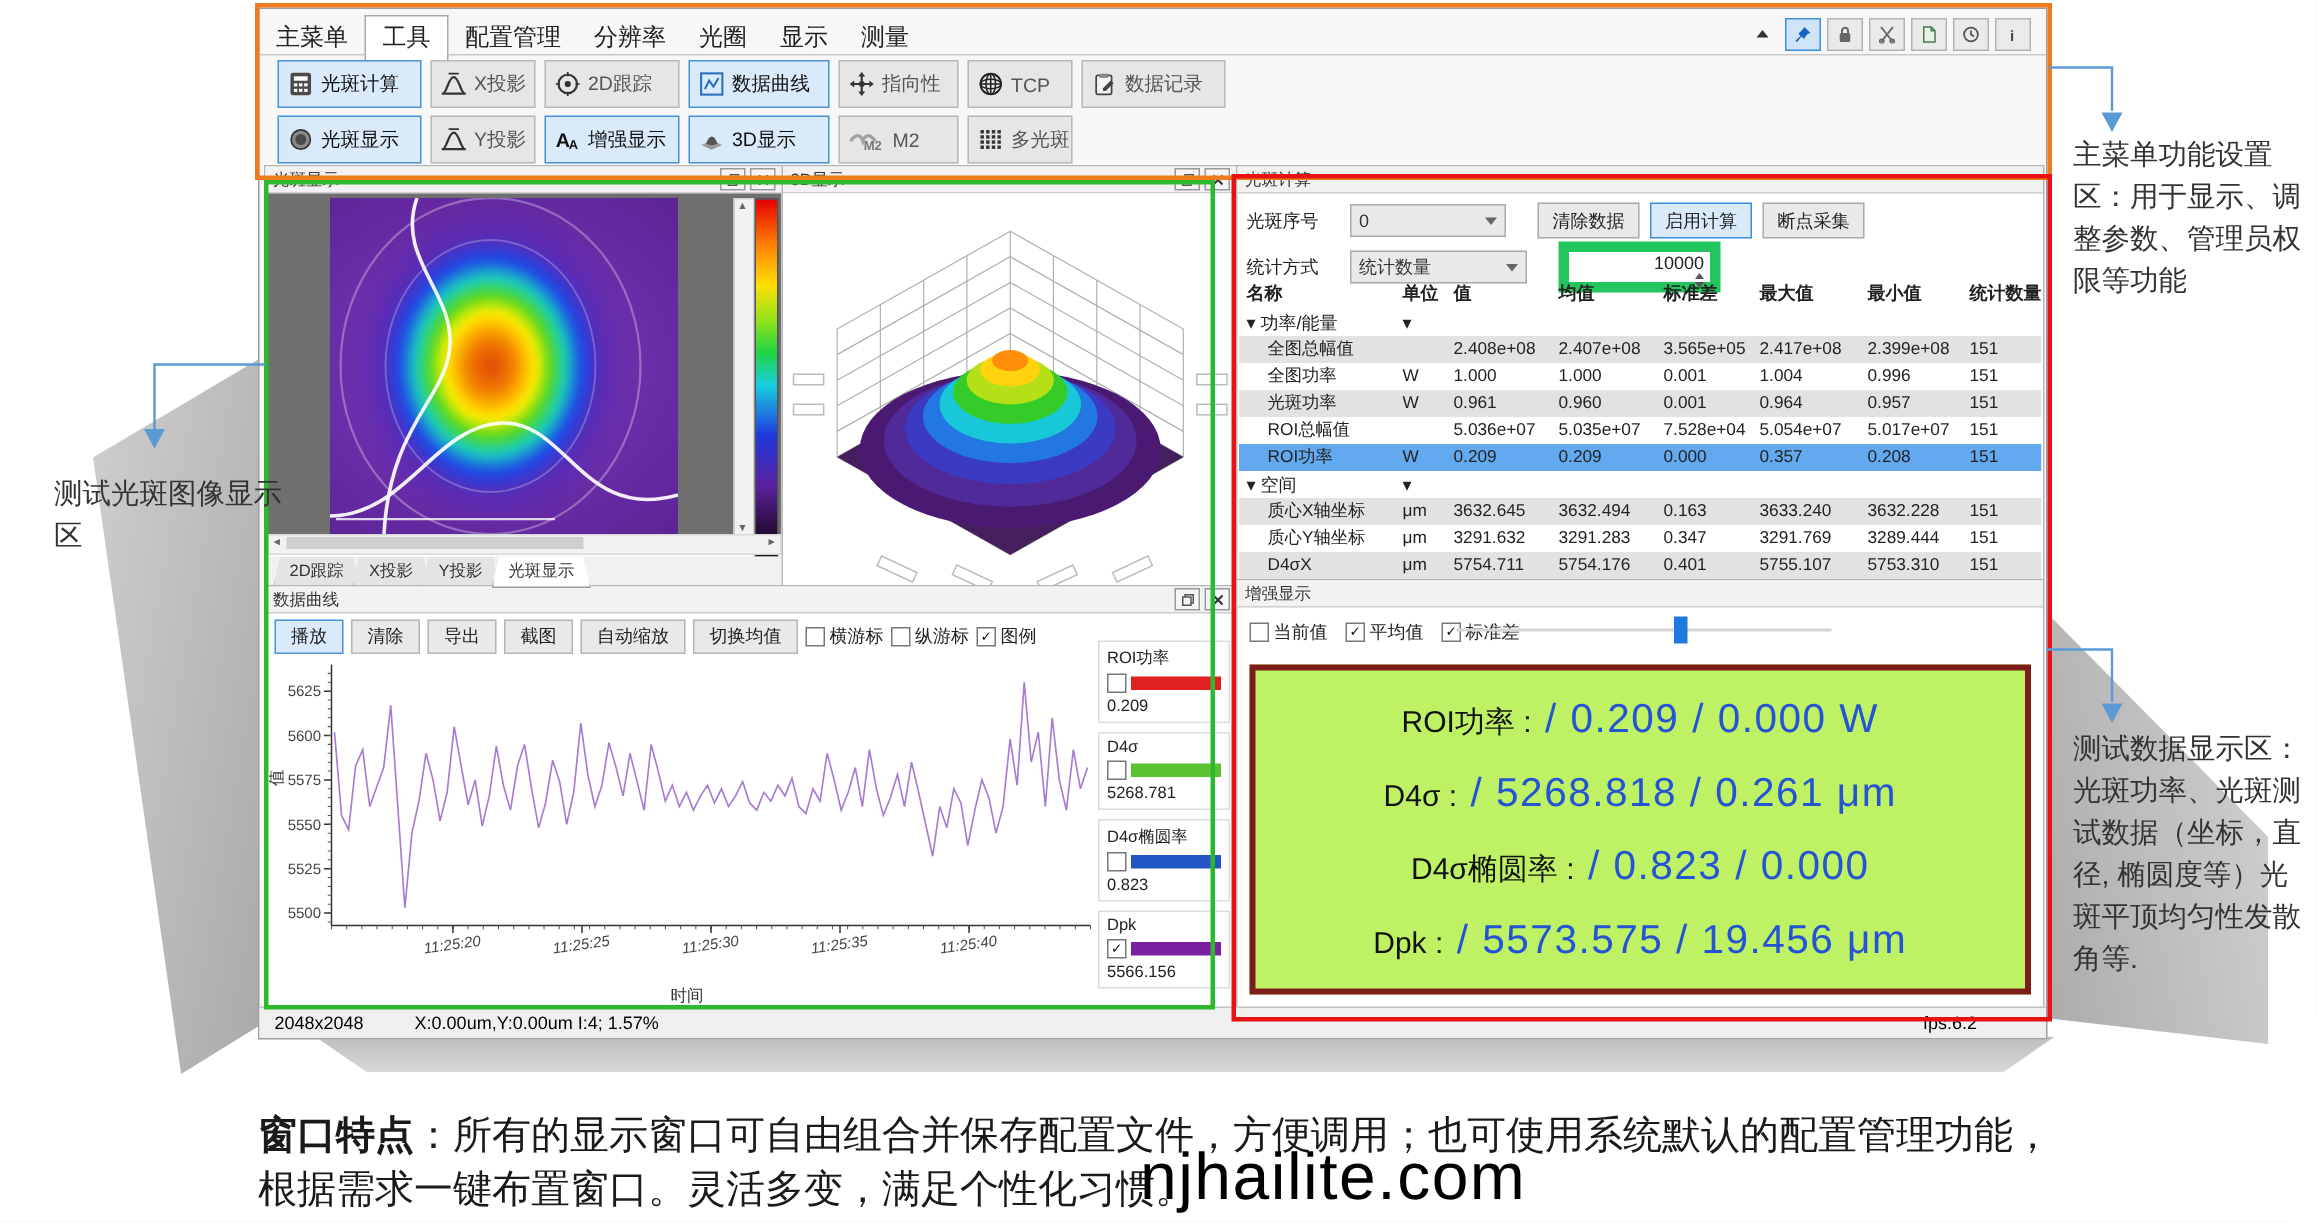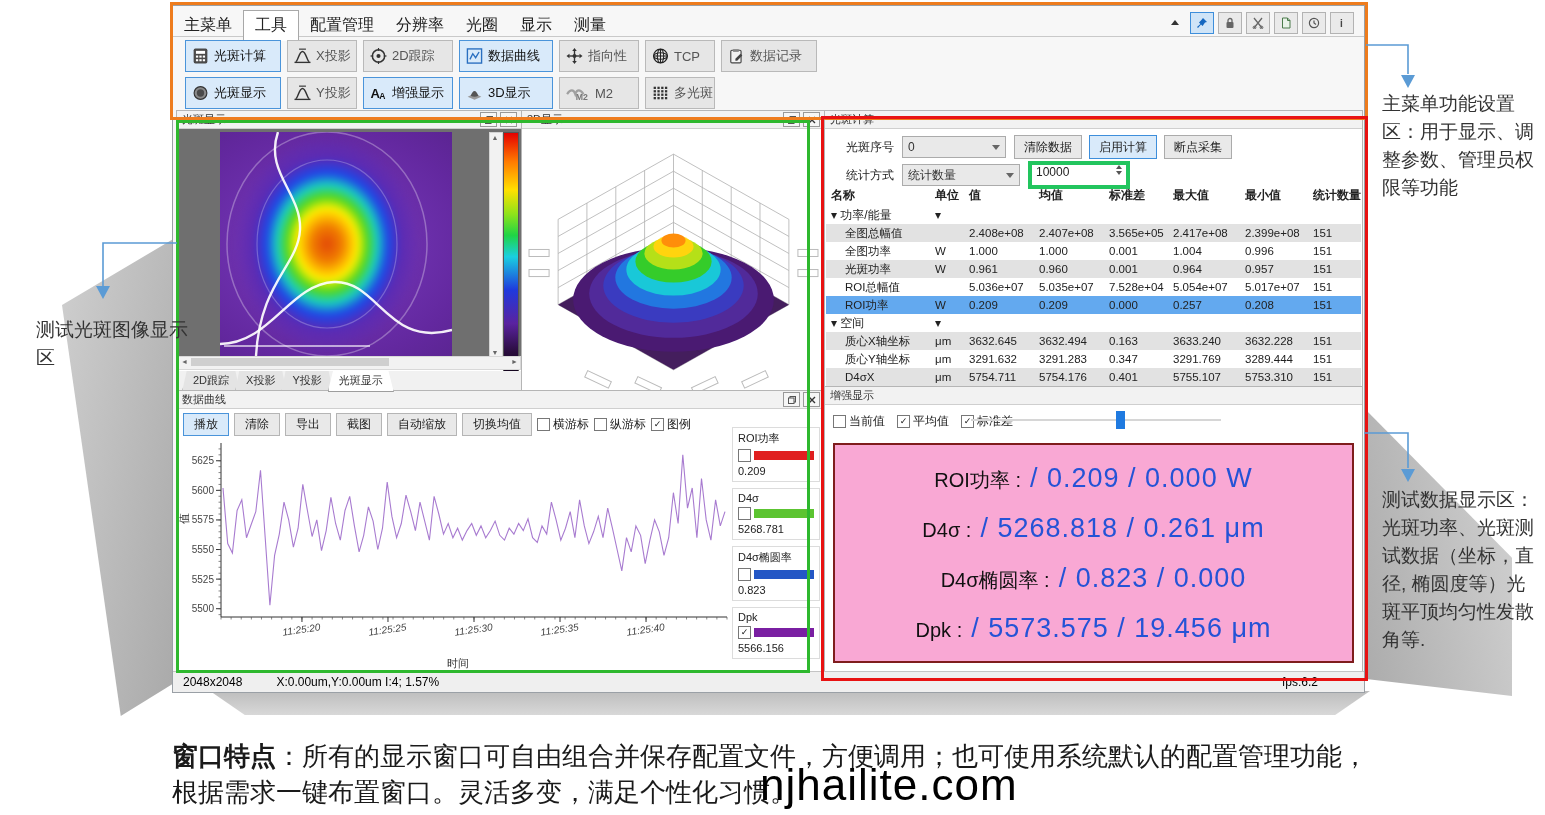--- a/index.html
+++ b/index.html
@@ -49,26 +49,26 @@
   .colorbar{position:absolute;right:2px;top:3px;width:14px;height:238px;border:1px solid #555;
      background:linear-gradient(180deg,#e40000 0%,#ff7a00 12%,#ffe000 24%,#8fe31a 34%,#1fd445 43%,#19cfe0 52%,#1f39dd 66%,#5a22a0 80%,#2a0d3d 92%,#14051f 100%);}
   .hscroll{position:absolute;left:1px;right:1px;bottom:21px;height:12px;background:#f2f2f2;border:1px solid #d8d8d8;}
   .hthumb{position:absolute;left:12px;top:1px;width:58%;height:8px;background:#cfcfcf;}
   .harr{position:absolute;top:1px;font-size:7px;color:#666;}
   .tabs{position:absolute;left:1px;right:1px;bottom:1px;height:19px;display:flex;background:#f1f1f1;align-items:flex-start;padding-left:4px;}
   .tab{padding:2px 10px 3px;font-size:11px;background:#e4e4e4;border:1px solid #9d9d9d;border-top:none;
        clip-path:polygon(8% 0,92% 0,100% 100%,0 100%);margin-right:-5px;color:#333;}
   .tab.active{background:#fff;z-index:3;}
   
-  .calc-row{position:absolute;left:21px;display:flex;align-items:center;gap:8px;font-size:12px;}
+  .calc-row{position:absolute;left:6px;display:flex;align-items:center;gap:21px;font-size:12px;}
   .sel{height:20px;border:1px solid #ababab;background:#e9e9e9;display:flex;align-items:center;padding:0 5px;font-size:12px;color:#333;}
   .sel .car{margin-left:auto;width:0;height:0;border-left:4px solid transparent;border-right:4px solid transparent;border-top:5px solid #666;}
   .btn{height:22px;border:1px solid #ababab;background:#e9e9e9;display:flex;align-items:center;padding:0 9px;font-size:12px;color:#222;}
   .btn.active{background:#d9eafa;border-color:#3d8edb;}
-  .spin{height:20px;width:86px;border:4px solid #22c55e;background:#fff;display:flex;align-items:flex-start;padding:0 4px;font-size:12px;position:relative;}
+  .spin{height:20px;width:86px;border:7px solid #22c55e;background:#fff;display:flex;align-items:flex-end;padding:0 4px;font-size:12px;position:relative;flex-direction:column;}
   .spin .ud{margin-left:auto;display:flex;flex-direction:column;gap:2px;}
   .spin .u{width:0;height:0;border-left:3px solid transparent;border-right:3px solid transparent;border-bottom:4px solid #555;}
   .spin .d{width:0;height:0;border-left:3px solid transparent;border-right:3px solid transparent;border-top:4px solid #555;}
   .ctable{position:absolute;left:1px;right:1px;top:74px;bottom:1px;overflow:hidden;font-size:11.5px;}
   .trow{display:grid;grid-template-columns:104px 34px 70px 70px 64px 72px 68px 1fr;height:18px;line-height:18px;padding-left:5px;white-space:nowrap;}
   .trow.head{font-weight:bold;font-size:12px;height:21px;line-height:21px;}
   .trow.alt{background:#e2e2e2;}
   .trow.sel-row{background:#63a9ef;}
   .trow.grp{font-size:12px;color:#222;}
   .trow .nm{padding-left:14px;}
@@ -82,21 +82,21 @@
   .ylab{position:absolute;left:2px;top:120px;font-size:11px;color:#333;transform:rotate(-90deg);}
   .xlab{position:absolute;left:270px;bottom:2px;font-size:11px;color:#333;}
   .lg{position:absolute;right:5px;top:36px;width:88px;}
   .lg-item{border:1px solid #dcdcdc;background:#fff;padding:3px 5px 4px;margin-bottom:6px;font-size:11px;color:#222;}
   .lg-row{display:flex;align-items:center;gap:3px;margin:3px 0;}
   .lg-bar{height:9px;flex:1;}
   
   .enh-opts{position:absolute;left:8px;top:26px;display:flex;gap:12px;align-items:center;}
   .slider{position:absolute;left:146px;top:32px;width:250px;height:2px;background:#d6d6d6;}
   .knob{position:absolute;left:58%;top:-8px;width:9px;height:18px;background:#1f7ae0;}
-  .enh-box{position:absolute;left:8px;top:56px;right:8px;bottom:10px;border:2px solid #7f1d1d;background:#f9a8d4;
+  .enh-box{position:absolute;left:8px;top:56px;right:8px;bottom:10px;border:4px solid #7f1d1d;background:#bef264;
            display:flex;flex-direction:column;justify-content:space-around;align-items:center;padding:8px 0;}
   .ro-line{display:flex;align-items:baseline;gap:9px;}
   .ro-lbl{font-size:20px;color:#111;}
   .ro-val{font-size:27px;color:#2453d6;letter-spacing:1px;}
   
   .statusbar{position:absolute;left:0;bottom:0;height:20px;width:100%;background:#efefef;border-top:1px solid #c4c4c4;
              display:flex;align-items:center;font-size:12px;color:#000000;}
   .statusbar .seg1{margin-left:10px;}
   .statusbar .seg2{margin-left:34px;}
   .statusbar .fps{margin-left:auto;margin-right:46px;}
@@ -501,21 +501,21 @@
           <span>5.054e+07</span>
           <span>5.017e+07</span>
           <span>151</span>
         </div>
         <div class="trow sel-row">
           <span class="nm">ROI功率</span>
           <span>W</span>
           <span>0.209</span>
           <span>0.209</span>
           <span>0.000</span>
-          <span>0.257</span>
+          <span>0.357</span>
           <span>0.208</span>
           <span>151</span>
         </div>
         <div class="trow grp">
           <span>▾ 空间</span>
           <span>▾</span>
         </div>
         <div class="trow alt">
           <span class="nm">质心X轴坐标</span>
           <span>μm</span>

